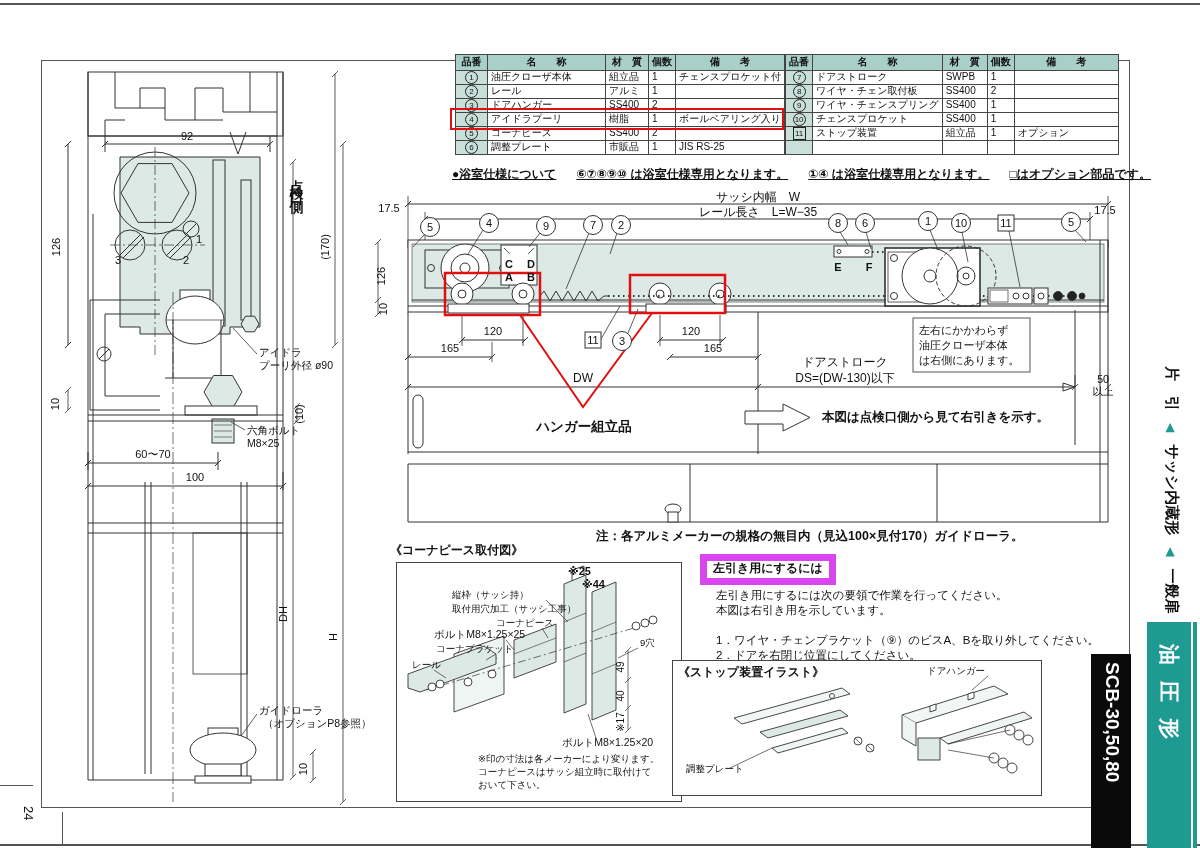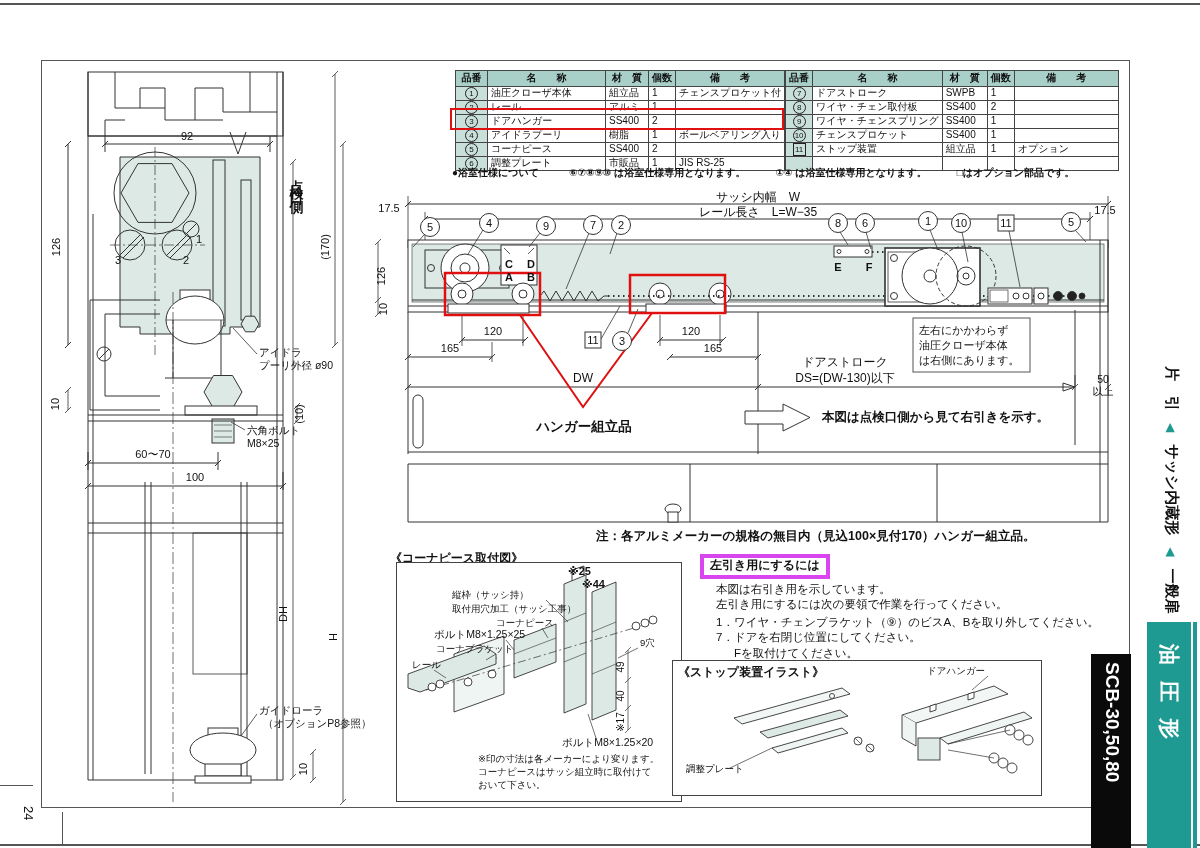--- a/index.html
+++ b/index.html
@@ -17,27 +17,27 @@
   #parts table{border-collapse:collapse;table-layout:fixed;}
   #parts td,#parts th{border:1px solid #444;padding:0 3px;height:13px;overflow:hidden;white-space:nowrap;}
   #parts th{background:#a9cfc9;font-weight:bold;height:15px;text-align:center;}
   #parts td.no{background:#c9dfda;text-align:center;padding:0;}
   #parts td.ctr{text-align:left;}
   .circ{display:inline-flex;align-items:center;justify-content:center;width:11px;height:11px;
         border:1px solid #222;border-radius:50%;font-size:8px;line-height:1;}
   .sq{display:inline-flex;align-items:center;justify-content:center;width:11px;height:11px;
         border:1px solid #222;font-size:8px;line-height:1;}
   #row-highlight{border:2px solid #e01010;}
-  #bath-note{display:flex;gap:30px;font-size:10px;font-weight:bold;white-space:nowrap;}
+  #bath-note{display:flex;gap:20px;font-size:12px;font-weight:bold;white-space:nowrap;text-decoration:underline;}
   .boldnote{font-weight:bold;font-size:12.5px;white-space:nowrap;}
   
   #leftpull{width:418px;font-size:11.5px;line-height:15.5px;white-space:nowrap;}
-  #leftpull .ttl{display:inline-block;border:4px solid #d946ef;padding:0 6px 1px 6px;font-weight:bold;font-size:12px;margin-bottom:3px;font-family:Liberation Serif, serif;}
+  #leftpull .ttl{display:inline-block;border:7px solid #d946ef;padding:0 6px 1px 6px;font-weight:bold;font-size:12px;margin-bottom:3px;font-family:Liberation Serif, serif;}
   #leftpull .body{padding-left:16px;}
-  #leftpull .steps{margin-top:2px;}
+  #leftpull .steps{margin-top:14px;}
   #leftpull .ind{padding-left:18px;}
   .boxttl{font-weight:bold;font-size:12px;white-space:nowrap;}
   .figbox{border:1.2px solid #444;background:#fff;}
   
   #kenguchi{writing-mode:vertical-rl;text-orientation:upright;letter-spacing:7px;font-size:14px;font-weight:bold;}
   .vtext{position:absolute;transform:rotate(90deg);transform-origin:left top;white-space:nowrap;}
   #cat-tab{display:flex;align-items:center;gap:12px;font-size:15px;font-weight:bold;white-space:nowrap;}
   #cat-tab .tri{color:#1f9a92;font-size:12px;}
   #scb-tab{background:#0a0a0a;}
   #oil-tab{background:#1f9a92;}
@@ -141,21 +141,21 @@
     <text class="dimt" x="108" y="396" text-anchor="middle">60〜70</text>
     <text class="dimt" x="150" y="419" text-anchor="middle">100</text>
     <text class="dimt" x="242" y="552" transform="rotate(-90 242 552)" text-anchor="middle">DH</text>
     <text class="dimt" x="292" y="575" transform="rotate(-90 292 575)" text-anchor="middle">H</text>
     <text class="jpt" x="214" y="652">ガイドローラ</text>
     <text class="jpt" x="218" y="665">（オプションP8参照）</text>
     <text class="dimt" x="262" y="707" transform="rotate(-90 262 707)" text-anchor="middle">10</text>
   </svg>
   <div id="kenguchi" class="abs" style="left:288px;top:168px;">点検口側</div>
 
-  <div id="parts" class="abs" style="left:455px;top:70px;">
+  <div id="parts" class="abs" style="left:455px;top:54px;">
     <table>
       <colgroup>
           <col style="width:32px">
           <col style="width:118px">
           <col style="width:43px">
           <col style="width:26px">
           <col style="width:104px">
         </colgroup>
       <tbody>
           <tr>
@@ -425,23 +425,23 @@
     <text font-size="12" x="477" y="190" text-anchor="middle">DS=(DW-130)以下</text>
     <text font-size="10.5" x="735" y="191" text-anchor="middle">50</text>
     <text font-size="10.5" x="735" y="203" text-anchor="middle">以上</text>
     <text font-size="11" x="551" y="142">左右にかかわらず</text>
     <text font-size="11" x="551" y="157">油圧クローザ本体</text>
     <text font-size="11" x="551" y="172">は右側にあります。</text>
     <text font-size="13.5" font-weight="bold" fill="#e01010" x="216" y="239" text-anchor="middle">ハンガー組立品</text>
     <text font-size="12.5" font-weight="bold" x="454" y="229">本図は点検口側から見て右引きを示す。</text>
   </svg>
 
-  <div class="abs boldnote" style="left:596px;top:528px;">注：各アルミメーカーの規格の無目内（見込100×見付170）ハンガー組立品。</div>
-
-  <div class="abs boxttl" style="left:390px;top:542px;margin-top:8px;">《コーナピース取付図》</div>
+  <div class="abs boldnote" style="left:596px;top:528px;">注：各アルミメーカーの規格の無目内（見込100×見付170）ガイドローラ。</div>
+
+  <div class="abs boxttl" style="left:390px;top:542px;">《コーナピース取付図》</div>
   <div class="abs figbox" style="left:396px;top:562px;width:284px;height:238px;"></div>
   <svg style="left:396px;top:562px;" width="284" height="238" viewBox="0 0 284 238">
     <g stroke="#333" stroke-width="0.9" fill="#dce9e4">
       <polygon points="176,8 188,4 188,16 176,20" fill="#fff"></polygon>
       <polygon points="168,22 190,13 190,142 168,151"></polygon>
       <polygon points="196,30 220,20 220,148 196,158"></polygon>
       <path d="M168 60 L190 51 M168 100 L190 91 M196 70 L220 60 M196 112 L220 102" fill="none" stroke-width="0.6"></path>
       <polygon points="118,78 160,62 160,100 118,116"></polygon>
       <path d="M118 92 L160 76" fill="none" stroke-width="0.6"></path>
       <polygon points="58,92 108,74 108,132 58,150" fill="#eef5f2"></polygon>
@@ -475,25 +475,25 @@
       <text x="166" y="184" font-size="10.5">ボルトM8×1.25×20</text>
       <text x="82" y="200">※印の寸法は各メーカーにより変ります。</text>
       <text x="82" y="213">コーナピースはサッシ組立時に取付けて</text>
       <text x="82" y="226">おいて下さい。</text>
     </g>
   </svg>
 
   <div id="leftpull" class="abs" style="left:700px;top:554px;">
     <span class="ttl">左引き用にするには</span>
     <div class="body">
+      <div>左引き用にするには次の要領で作業を行ってください。</div>
       <div>本図は右引き用を示しています。</div>
-      <div>左引き用にするには次の要領で作業を行ってください。</div>
       <div class="steps">
         <div>1．ワイヤ・チェンブラケット（⑨）のビスA、Bを取り外してください。</div>
-        <div>7．ドアを右閉じ位置にしてください。</div>
+        <div>2．ドアを右閉じ位置にしてください。</div>
         <div class="ind">Fを取付けてください。</div>
       </div>
     </div>
   </div>
 
   <div class="abs figbox" style="left:672px;top:660px;width:368px;height:134px;"></div>
   <svg style="left:672px;top:660px;" width="368" height="134" viewBox="0 0 368 134">
     <g stroke="#333" stroke-width="0.9" fill="#f2f7f5">
       <polygon points="62,58 170,28 178,34 70,64"></polygon>
       <circle cx="160" cy="36" r="2.5" fill="#fff"></circle>

